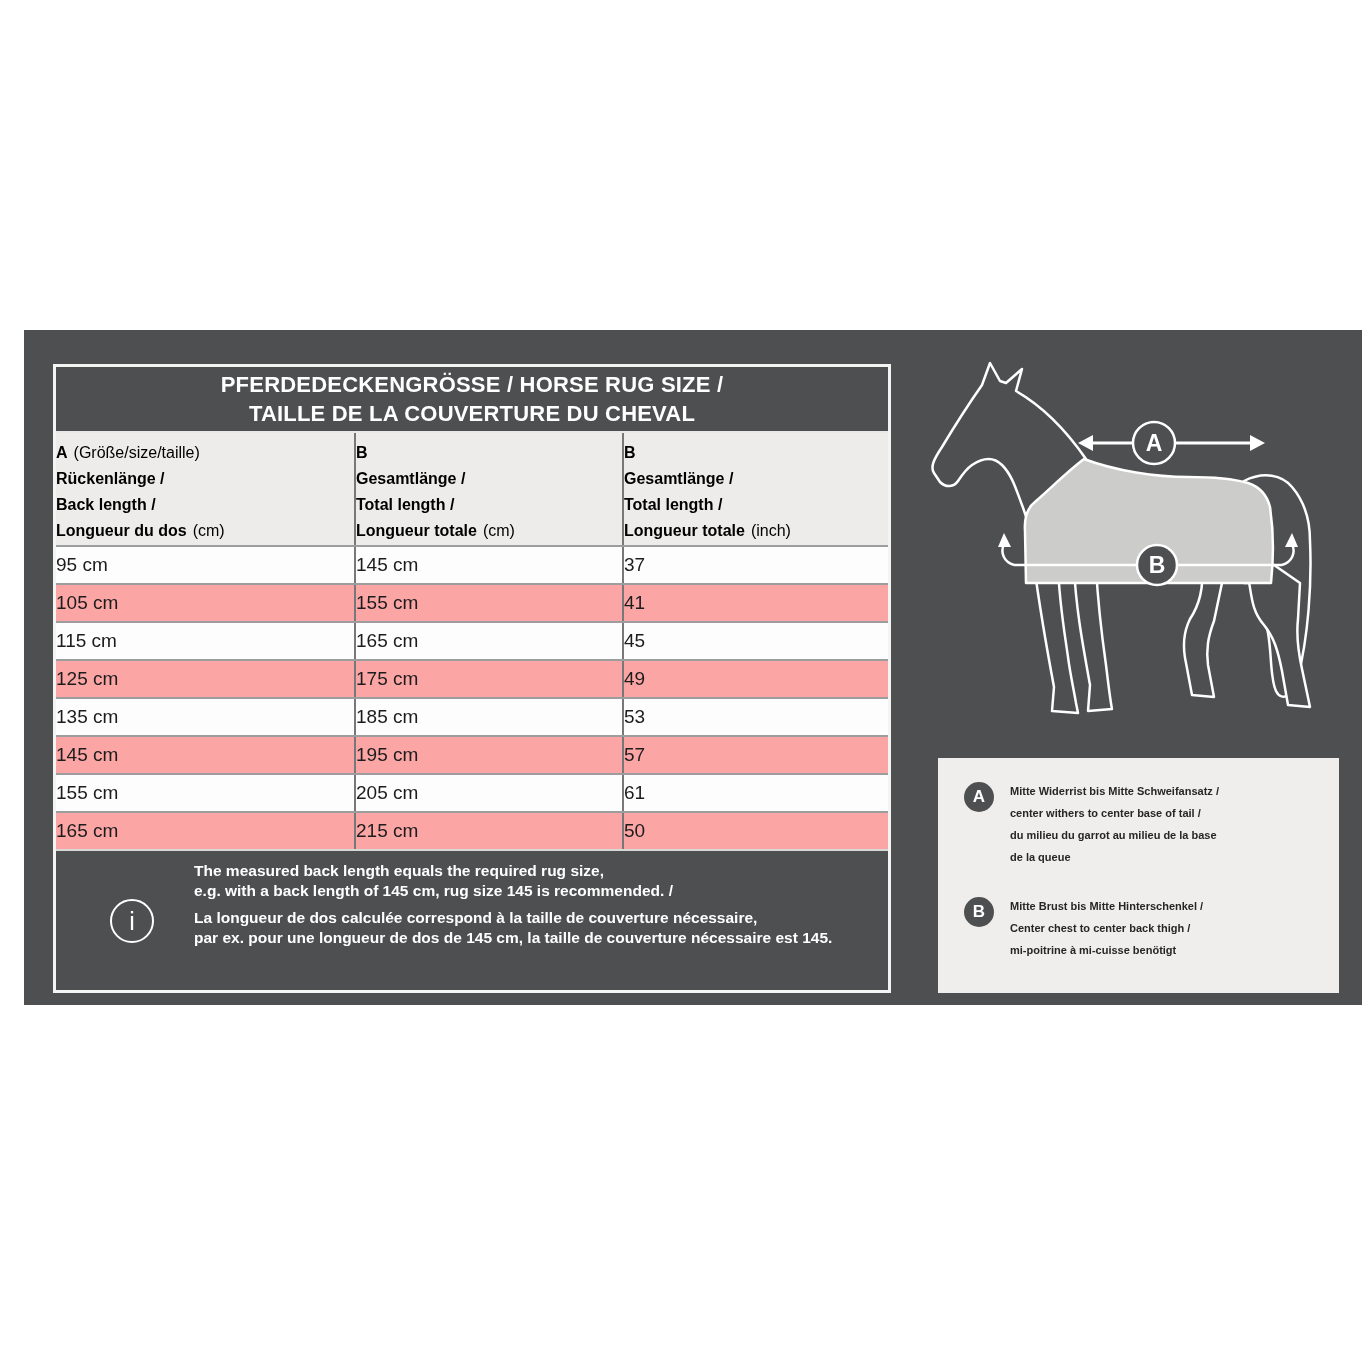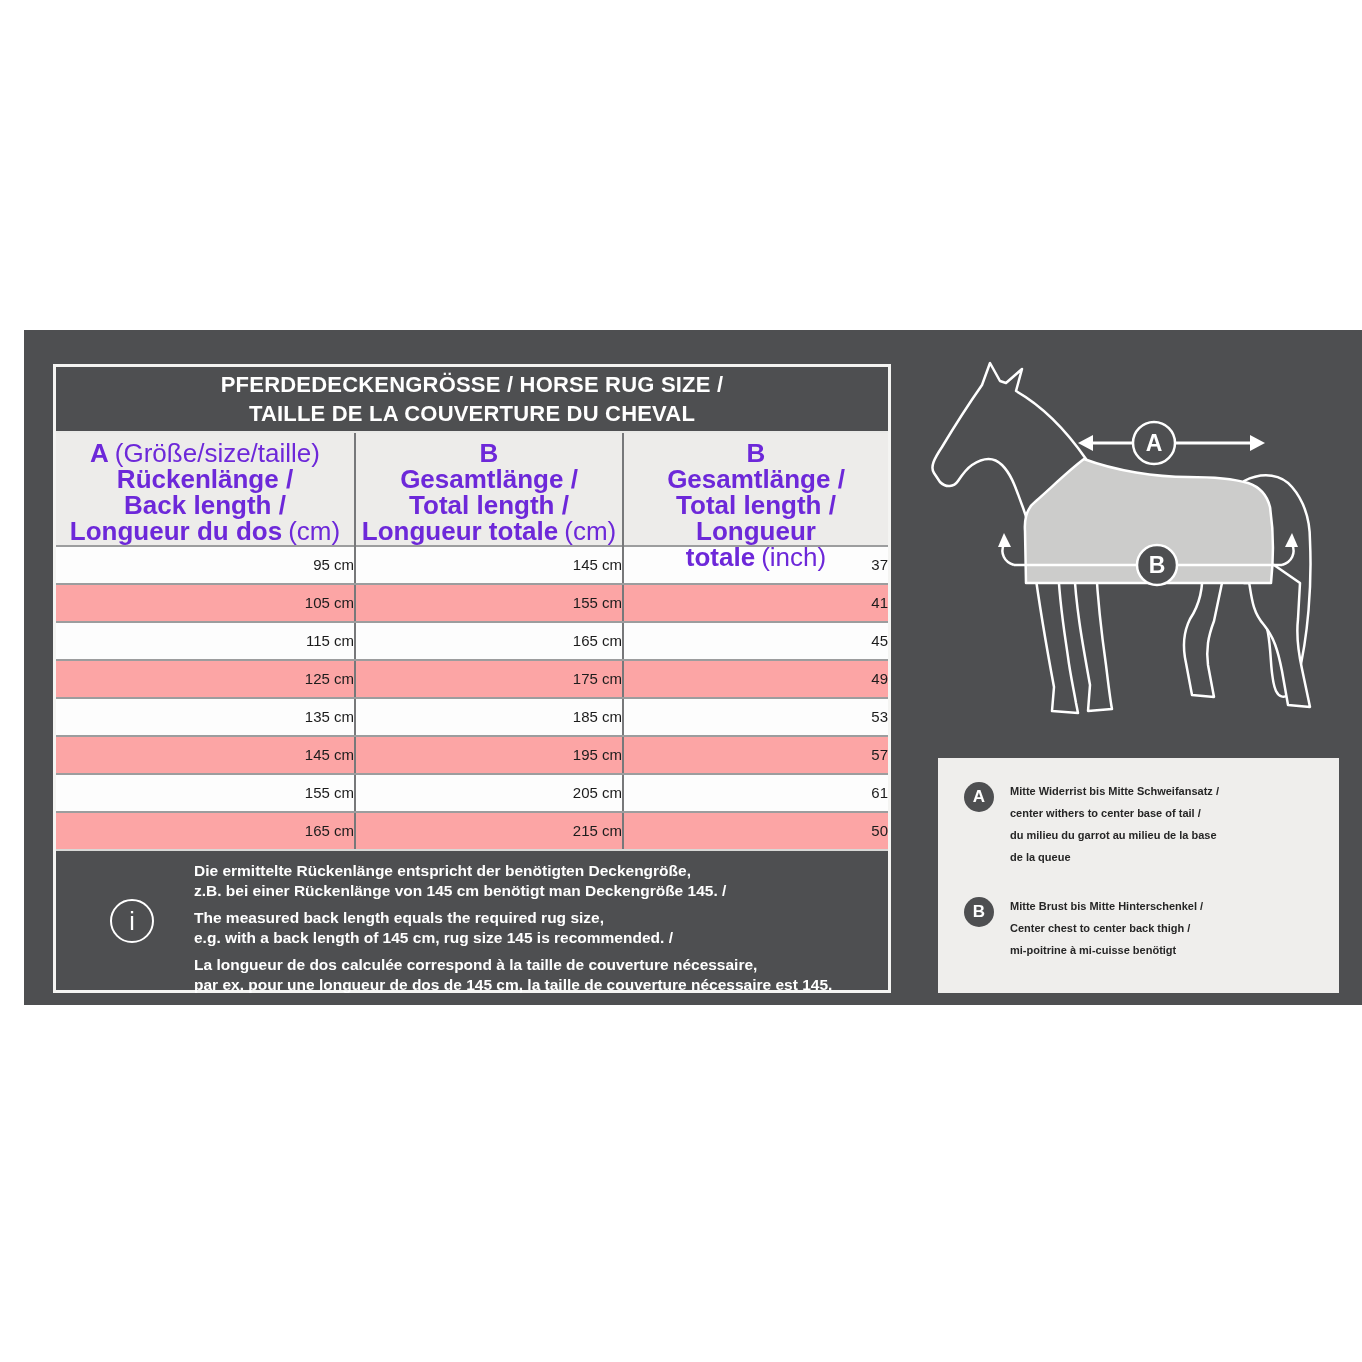--- a/index.html
+++ b/index.html
@@ -7,30 +7,30 @@
         font-family:"Liberation Sans",sans-serif;}
   .panel{position:absolute;left:24px;top:330px;width:1344px;height:675px;background:#4e4f51;}
 
   
   .sizetable{position:absolute;left:29px;top:34px;width:838px;height:629px;
              box-sizing:border-box;border:3px solid #f4f4f2;}
   .title-band{height:64px;border-bottom:2px solid #e9e9e7;display:flex;flex-direction:column;
               justify-content:center;align-items:center;color:#ffffff;font-weight:bold;
               font-size:22px;line-height:29px;letter-spacing:.2px;text-align:center;}
   .header-band{display:grid;grid-template-columns:298px 268px 266px;height:112px;background:#edecea;}
-  .hcell{box-sizing:border-box;padding-top:7px;text-align:center;color:#6d28d9;
-         font-size:26px;line-height:26px;}
+  .hcell{box-sizing:border-box;padding-top:7px;color:#000000;
+         font-size:16px;line-height:26px;}
   .hcell + .hcell{border-left:2px solid #77787a;}
   .hb{font-weight:bold;}
   .hnote{font-weight:normal;}
   .hnote:not(:empty){margin-left:6px;}
   .trow{display:grid;grid-template-columns:298px 268px 266px;height:38px;background:#fdfdfd;
         border-top:2px solid #9c9d9e;box-sizing:border-box;}
   .trow.alt{background:#fca5a5;}
-  .tcell{box-sizing:border-box;text-align:right;font-size:15px;line-height:36px;color:#1c1c1c;}
+  .tcell{box-sizing:border-box;text-align:left;font-size:19px;line-height:36px;color:#1c1c1c;}
   .tcell + .tcell{border-left:2px solid #77787a;}
   .note-band{position:relative;height:141px;box-sizing:border-box;border-top:2px solid #d8d8d6;
              background:#4e4f51;}
   .info-icon{position:absolute;left:54px;top:50%;transform:translateY(-50%);width:40px;height:40px;
              border:2px solid #ffffff;border-radius:50%;color:#ffffff;font-size:25px;line-height:40px;
              text-align:center;font-style:normal;}
   .note-text{margin-left:138px;padding-top:10px;}
   .note-text .np{margin:0 0 7px 0;color:#ffffff;font-weight:bold;font-size:15.5px;line-height:20px;}
   .note-text .np div{white-space:nowrap;}
 
@@ -119,24 +119,20 @@
       <div class="trow alt">
         <div class="tcell">165 cm</div>
         <div class="tcell">215 cm</div>
         <div class="tcell">50</div>
       </div>
 
       <div class="note-band">
         <i class="info-icon">i</i>
         <div class="note-text">
           <div class="np">
-            <div>Die ermittelte Rückenlänge entspricht der benötigten Deckengröße,</div>
-            <div>z.B. bei einer Rückenlänge von 145 cm benötigt man Deckengröße 145. /</div>
-          </div>
-          <div class="np">
             <div>The measured back length equals the required rug size,</div>
             <div>e.g. with a back length of 145 cm, rug size 145 is recommended. /</div>
           </div>
           <div class="np">
             <div>La longueur de dos calculée correspond à la taille de couverture nécessaire,</div>
             <div>par ex. pour une longueur de dos de 145 cm, la taille de couverture nécessaire est 145.</div>
           </div>
         </div>
       </div>
     </div>

